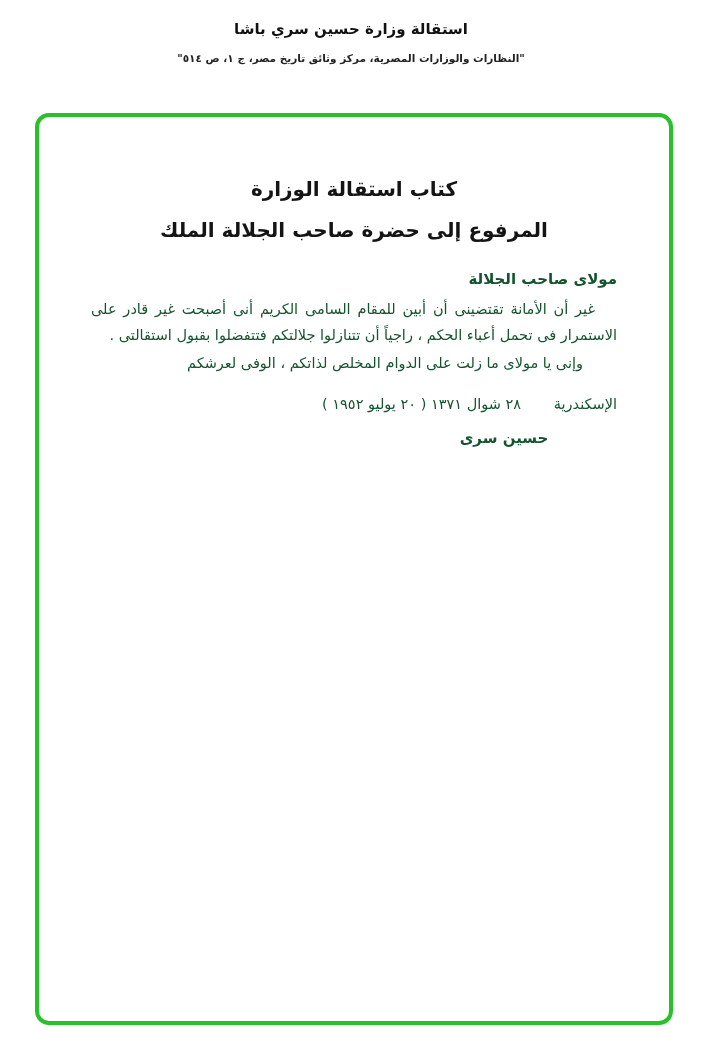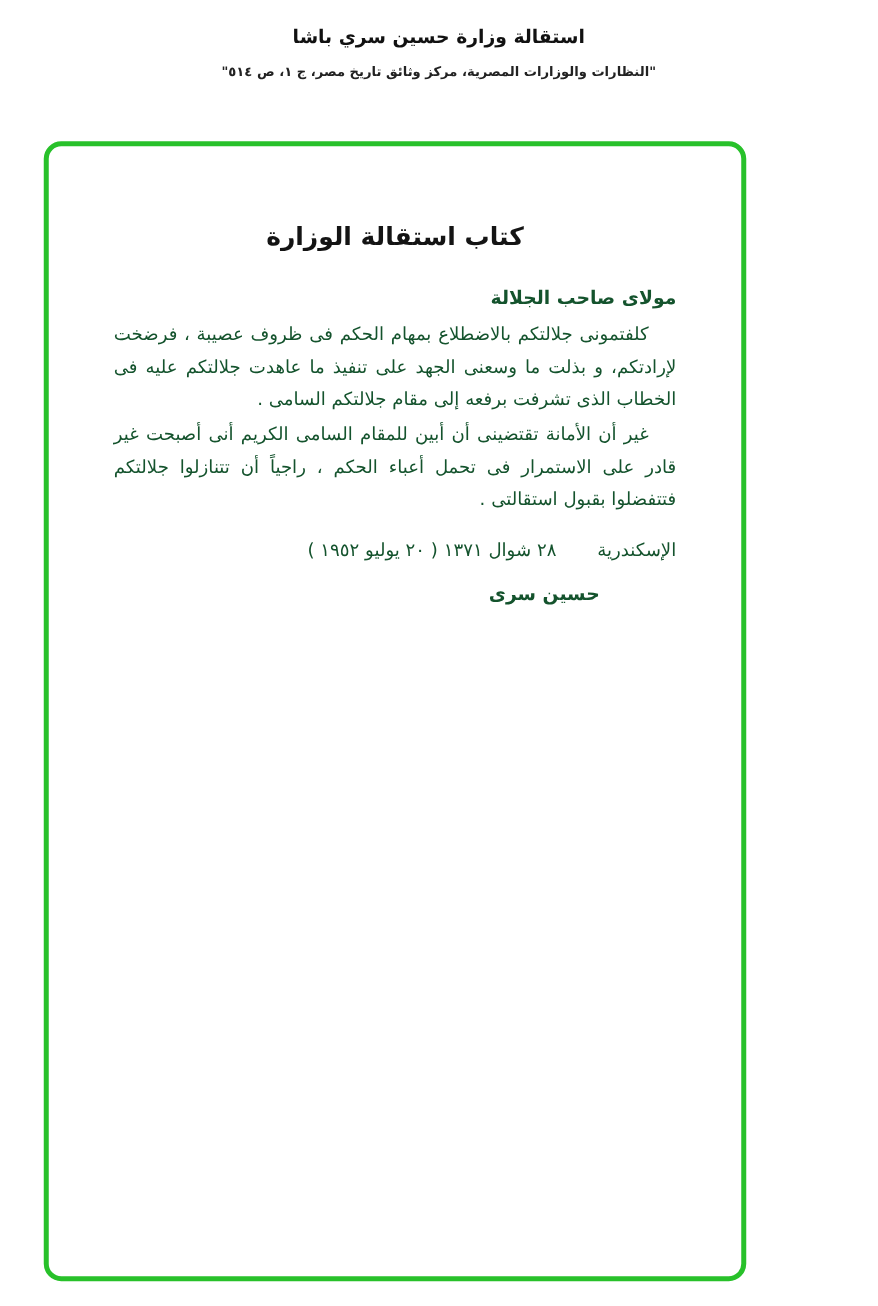--- a/index.html
+++ b/index.html
@@ -27,21 +27,21 @@
     font-size: 10.5px;
     font-weight: bold;
     color: #222222;
   }
 
   
   .frame {
     position: absolute;
     left: 35px;
     top: 113px;
-    width: 562px;
+    width: 638px;
     height: 912px;
     border: 4px solid #28c12a;
     border-radius: 14px;
     background: #ffffff;
     overflow: hidden;
   }
 
   .letter {
     direction: rtl;
     padding: 52px 52px 0 52px;
@@ -81,47 +81,48 @@
   }
 
   .date-line {
     margin-top: 15px;
   }
   .date-place { margin-left: 28px; }
 
   .signature {
     margin-top: 8px;
     padding-left: 300px;
-    text-align: left;
+    text-align: center;
     font-weight: bold;
     font-size: 15px;
   }
 </style>
 </head>
 <body>
 
 <header class="page-header">
   <div class="doc-title">استقالة وزارة حسين سري باشا</div>
   <div class="doc-source">"النظارات والوزارات المصرية، مركز وثائق تاريخ مصر، ج ١، ص ٥١٤"</div>
 </header>
 
 <div class="frame">
   <div class="letter">
 
     <div class="letter-headings">
       <div class="h-line">كتاب استقالة الوزارة</div>
+      <div class="h-line">المرفوع إلى حضرة صاحب الجلالة الملك</div>
     </div>
 
     <div class="letter-body">
       <div class="salutation">مولاى صاحب الجلالة</div>
 
-      <p class="para">كلفتمونى جلالتكم بالاضطلاع بمهام الحكم فى ظروف عصيبة ، فرضخت لإرادتكم، و بذلت ما وسعنى الجهد على تنفيذ ما عاهدت جلالتكم عليه فى الخطاب الذى تشرفت برفعه إلى مقام جلالتكم السامى .</p>
 
       <p class="para">غير أن الأمانة تقتضينى أن أبين للمقام السامى الكريم أنى أصبحت غير قادر على الاستمرار فى تحمل أعباء الحكم ، راجياً أن تتنازلوا جلالتكم فتتفضلوا بقبول استقالتى .</p>
 
+      <div class="closing-line">وإنى يا مولاى ما زلت على الدوام المخلص لذاتكم ، الوفى لعرشكم</div>
 
       <div class="date-line">
         <span class="date-place">الإسكندرية</span>
         <span>٢٨ شوال ١٣٧١ ( ٢٠ يوليو ١٩٥٢ )</span>
       </div>
 
       <div class="signature">حسين سرى</div>
     </div>
 
   </div>

